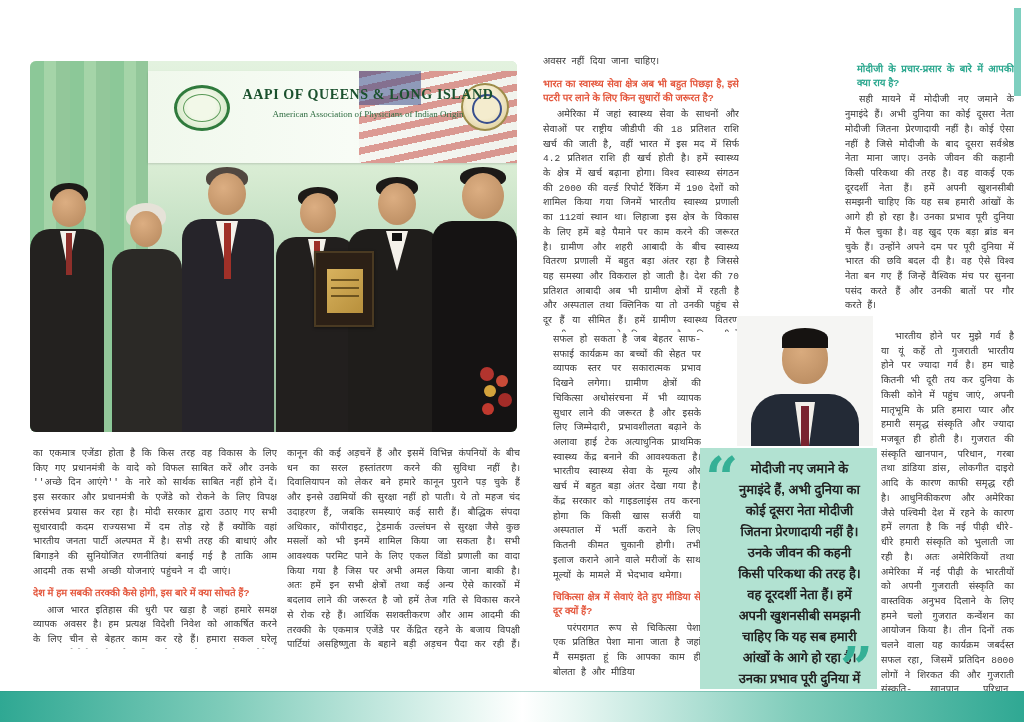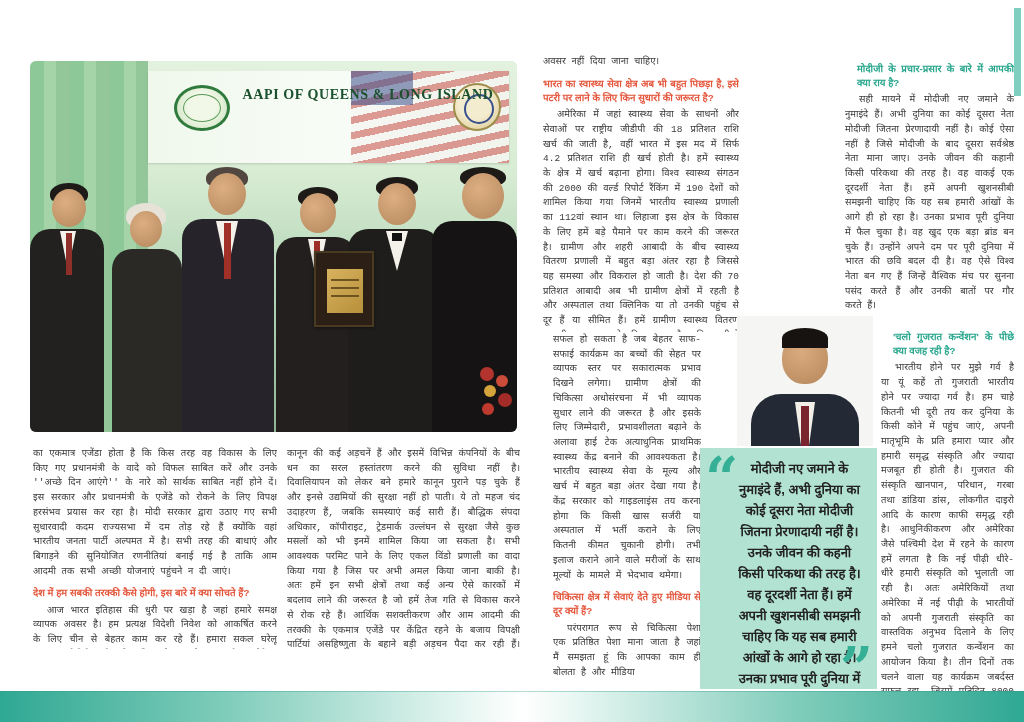--- a/index.html
+++ b/index.html
@@ -16,21 +16,21 @@
   .col{position:absolute;overflow:hidden;}
 
   
   .photo{left:30px;top:61px;width:487px;height:371px;border-radius:6px;overflow:hidden;background:#cfe9cf;}
   .photo-wall{left:0;top:0;width:487px;height:371px;
     background:linear-gradient(to bottom,#e3f2df 0%,#d8ecd3 30%,#b7d8ba 58%,#8fb694 100%);}
   .photo-curtain{left:0;top:0;width:118px;height:371px;
     background:repeating-linear-gradient(90deg,#8cc898 0 14px,#a5d4a8 14px 26px,#93c79a 26px 40px);}
   .banner{left:118px;top:10px;width:361px;height:92px;
     background:linear-gradient(to right,#f0f8ec 0%,#f8fcf6 55%,#eef5ec 100%);
-    box-shadow:0 1px 2px rgba(0,0,0,.15);}
+    box-shadow:0 1px 2px rgba(0,0,0,.15);padding-left:8px;}
   .banner-flag{right:0;top:0;width:158px;height:92px;opacity:.5;
     background:repeating-linear-gradient(168deg,#c23a33 0 7px,#f4f1ee 7px 15px);}
   .banner-flag-canton{right:96px;top:0;width:62px;height:34px;background:#3c4e8c;opacity:.55;}
   .banner-title{left:70px;top:16px;width:300px;text-align:center;
     font-family:"Liberation Serif",serif;font-weight:bold;font-size:14px;letter-spacing:.6px;color:#1b512e;}
   .banner-sub{left:70px;top:38px;width:300px;text-align:center;
     font-family:"Liberation Serif",serif;font-size:9px;color:#2d6b3f;}
   .oval-logo{left:26px;top:14px;width:56px;height:46px;border-radius:50%;
     background:radial-gradient(circle at 50% 45%,#f2f8e8 0 40%,#dcecd0 70%);border:3px solid #2f7a3c;box-sizing:border-box;}
   .oval-logo .ring{position:absolute;left:6px;top:6px;right:6px;bottom:6px;border:1px solid #5a9a58;border-radius:50%;}
@@ -82,20 +82,21 @@
     <div class="abs banner">
       <div class="abs banner-flag"></div>
       <div class="abs banner-flag-canton"></div>
       <div class="abs oval-logo">
           <div class="ring"></div>
         </div>
       <div class="abs seal">
           <div class="inner"></div>
         </div>
       <div class="abs banner-title">AAPI OF QUEENS &amp; LONG ISLAND</div>
+      <div class="abs banner-sub">American Association of Physicians of Indian Origin</div>
     </div>
 
     <div class="person">
       <div class="hair" style="left:20px;top:122px;width:38px;height:22px;"></div>
       <div class="head" style="left:22px;top:128px;width:34px;height:38px;"></div>
       <div class="torso" style="left:0px;top:168px;width:74px;height:203px;background:#23211f;"></div>
       <div class="shirt" style="left:30px;top:170px;width:16px;height:40px;clip-path:polygon(0 0,100% 0,50% 100%);"></div>
       <div class="tie" style="left:36px;top:172px;width:6px;height:42px;"></div>
     </div>
     <div class="person">
@@ -180,20 +181,19 @@
     <div class="quote-text">मोदीजी नए जमाने के नुमाइंदे हैं, अभी दुनिया का कोई दूसरा नेता मोदीजी जितना प्रेरणादायी नहीं है। उनके जीवन की कहनी किसी परिकथा की तरह है। वह दूरदर्शी नेता हैं। हमें अपनी खुशनसीबी समझनी चाहिए कि यह सब हमारी आंखों के आगे हो रहा है। उनका प्रभाव पूरी दुनिया में फैल चुका है।</div>
     <div class="quote-close">”</div>
   </div>
 
   <div class="col body-text" style="left:845px;top:55px;width:169px;height:291px;">
     <div class="head-teal">मोदीजी के प्रचार-प्रसार के बारे में आपकी क्या राय है?</div>
     <p class="indent">सही मायने में मोदीजी नए जमाने के नुमाइंदे हैं। अभी दुनिया का कोई दूसरा नेता मोदीजी जितना प्रेरणादायी नहीं है। कोई ऐसा नहीं है जिसे मोदीजी के बाद दूसरा सर्वश्रेष्ठ नेता माना जाए। उनके जीवन की कहानी किसी परिकथा की तरह है। वह वाकई एक दूरदर्शी नेता हैं। हमें अपनी खुशनसीबी समझनी चाहिए कि यह सब हमारी आंखों के आगे ही हो रहा है। उनका प्रभाव पूरी दुनिया में फैल चुका है। वह खुद एक बड़ा ब्रांड बन चुके हैं। उन्होंने अपने दम पर पूरी दुनिया में भारत की छवि बदल दी है। वह ऐसे विश्व नेता बन गए हैं जिन्हें वैश्विक मंच पर सुनना पसंद करते हैं और उनकी बातों पर गौर करते हैं।</p>
 
   </div>
   <div class="col body-text" style="left:881px;top:330px;width:133px;height:365px;">
-    <div class="head-teal" style="margin-top:0;">'चलो गुजरात कन्वेंशन' के पीछे क्या वजह रही है?</div>
     <p class="indent">भारतीय होने पर मुझे गर्व है या यूं कहें तो गुजराती भारतीय होने पर ज्यादा गर्व है। हम चाहे कितनी भी दूरी तय कर दुनिया के किसी कोने में पहुंच जाएं, अपनी मातृभूमि के प्रति हमारा प्यार और हमारी समृद्ध संस्कृति और ज्यादा मजबूत ही होती है। गुजरात की संस्कृति खानपान, परिधान, गरबा तथा डांडिया डांस, लोकगीत दाइरो आदि के कारण काफी समृद्ध रही है। आधुनिकीकरण और अमेरिका जैसे पश्चिमी देश में रहने के कारण हमें लगता है कि नई पीढ़ी धीरे-धीरे हमारी संस्कृति को भुलाती जा रही है। अतः अमेरिकियों तथा अमेरिका में नई पीढ़ी के भारतीयों को अपनी गुजराती संस्कृति का वास्तविक अनुभव दिलाने के लिए हमने चलो गुजरात कन्वेंशन का आयोजन किया है। तीन दिनों तक चलने वाला यह कार्यक्रम जबर्दस्त सफल रहा, जिसमें प्रतिदिन 8000 लोगों ने शिरकत की और गुजराती संस्कृति- खानपान, परिधान, संगीत, लोक नृत्य, लोक संगीत का लुत्फ उठाया। ये सभी कार्यक्रम</p>
   </div>
 
   <div class="abs edge-strip"></div>
   <div class="abs band"></div>
 
 </div>
 
 </body></html>

